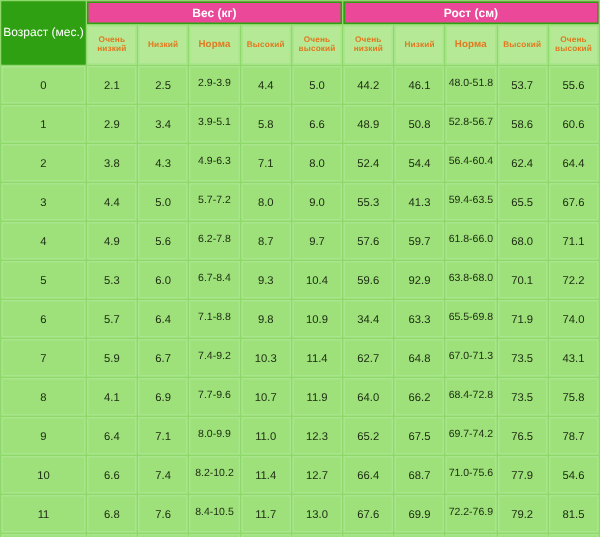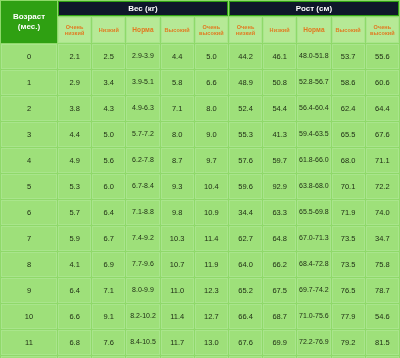--- a/index.html
+++ b/index.html
@@ -21,33 +21,33 @@
   }
   #growth-table th,
   #growth-table td {
     padding: 0;
     margin: 0;
     text-align: center;
     vertical-align: middle;
     border: 1px solid #a9e58c;
   }
   .group-head {
-    background: #0f172a;
+    background: #ec4899;
     color: #ffffff;
     font-size: 8px;
     font-weight: bold;
     height: 13px;
     line-height: 11px;
     border-color: #2fa012 !important;
   }
   .corner-head {
     background: #2fa012;
     color: #ffffff;
     font-size: 8px;
-    font-weight: bold;
+    font-weight: normal;
     line-height: 10px;
     border-color: #2fa012 !important;
   }
   .sub-head {
     background: #b6e996;
     color: #e2781f;
     font-size: 5.5px;
     font-weight: bold;
     height: 24px;
     line-height: 6.5px;
@@ -204,21 +204,21 @@
         <td class="age-cell col-age">7</td>
         <td class="data-cell col-w1">5.9</td>
         <td class="data-cell col-w2">6.7</td>
         <td class="data-cell col-w3 range-cell">7.4-9.2</td>
         <td class="data-cell col-w4">10.3</td>
         <td class="data-cell col-w5">11.4</td>
         <td class="data-cell col-h1">62.7</td>
         <td class="data-cell col-h2">64.8</td>
         <td class="data-cell col-h3 range-cell">67.0-71.3</td>
         <td class="data-cell col-h4">73.5</td>
-        <td class="data-cell col-h5">34.7</td>
+        <td class="data-cell col-h5">43.1</td>
       </tr>
       <tr>
         <td class="age-cell col-age">8</td>
         <td class="data-cell col-w1">4.1</td>
         <td class="data-cell col-w2">6.9</td>
         <td class="data-cell col-w3 range-cell">7.7-9.6</td>
         <td class="data-cell col-w4">10.7</td>
         <td class="data-cell col-w5">11.9</td>
         <td class="data-cell col-h1">64.0</td>
         <td class="data-cell col-h2">66.2</td>
@@ -235,21 +235,21 @@
         <td class="data-cell col-w5">12.3</td>
         <td class="data-cell col-h1">65.2</td>
         <td class="data-cell col-h2">67.5</td>
         <td class="data-cell col-h3 range-cell">69.7-74.2</td>
         <td class="data-cell col-h4">76.5</td>
         <td class="data-cell col-h5">78.7</td>
       </tr>
       <tr>
         <td class="age-cell col-age">10</td>
         <td class="data-cell col-w1">6.6</td>
-        <td class="data-cell col-w2">9.1</td>
+        <td class="data-cell col-w2">7.4</td>
         <td class="data-cell col-w3 range-cell">8.2-10.2</td>
         <td class="data-cell col-w4">11.4</td>
         <td class="data-cell col-w5">12.7</td>
         <td class="data-cell col-h1">66.4</td>
         <td class="data-cell col-h2">68.7</td>
         <td class="data-cell col-h3 range-cell">71.0-75.6</td>
         <td class="data-cell col-h4">77.9</td>
         <td class="data-cell col-h5">54.6</td>
       </tr>
       <tr>

